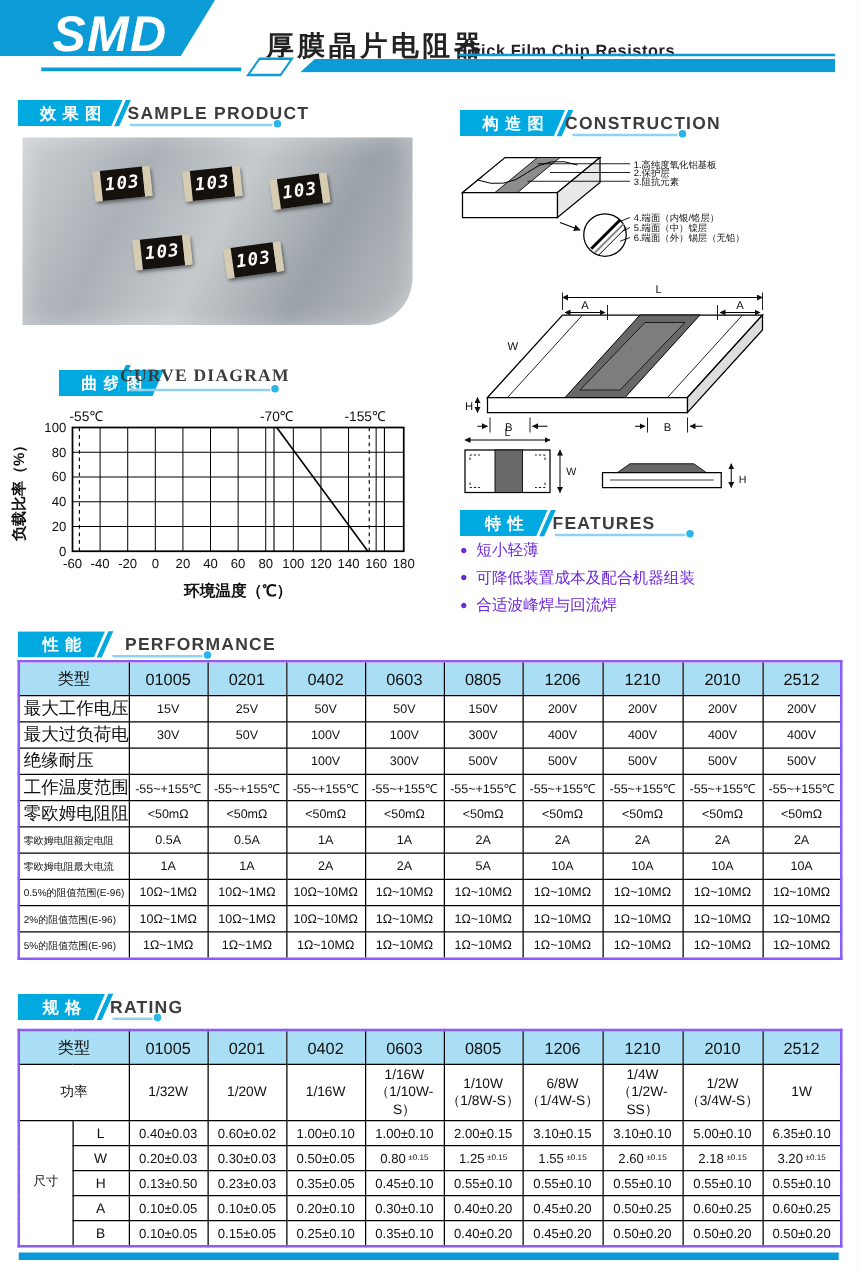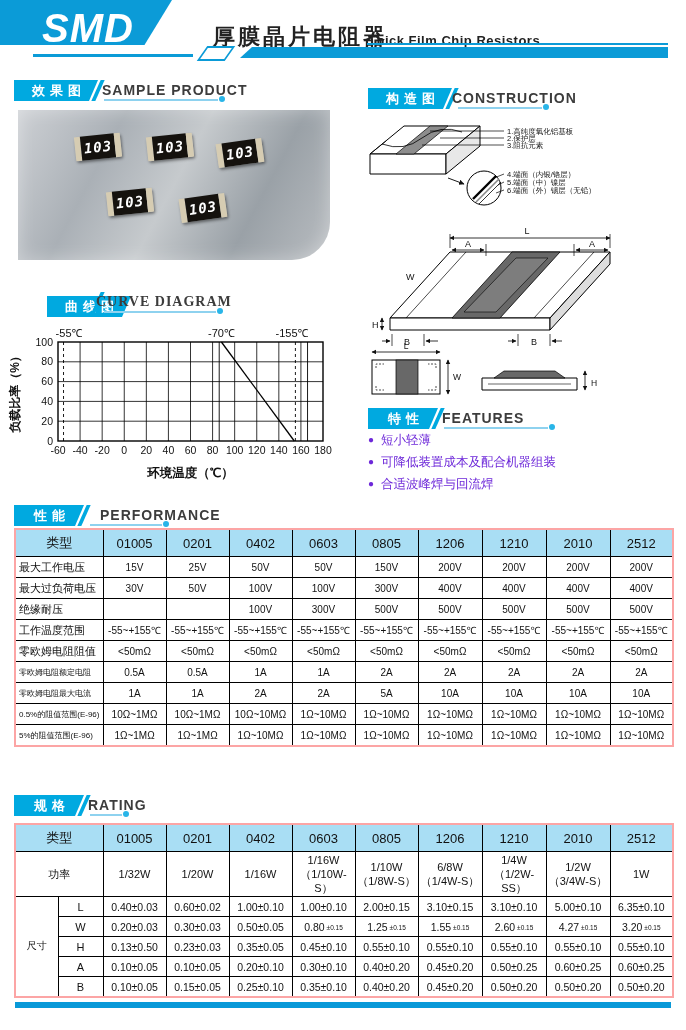--- a/index.html
+++ b/index.html
@@ -40,26 +40,26 @@
   .chip .cap{width:6px;background:#d6ccb2;}
   .chip .bod{flex:1;background:#15120e;color:#fff;display:flex;align-items:center;justify-content:center;
     font:italic bold 14px "DejaVu Sans Mono",monospace;letter-spacing:1px;}
 
   
   .feat-item{position:absolute;left:368px;font-size:12.5px;color:#6d28d9;}
   .feat-item .dot{font-size:10px;margin-right:7px;vertical-align:1px;}
 
   
   table{border-collapse:collapse;table-layout:fixed;}
-  .dtab{position:absolute;left:14px;width:658px;border:2px solid #fca5a5;}
+  .dtab{position:absolute;left:14px;width:658px;border:2px solid #8b5cf6;}
   .dtab td,.dtab th{border:1px solid #000;text-align:center;padding:0;overflow:hidden;
     font-weight:normal;color:#111;}
   .dtab th{background:#a9def4;font-size:13px;height:26px;}
   .dtab td{font-size:10px;height:20px;}
-  .dtab td.lbl{font-size:11px;text-align:left;padding-left:3px;white-space:nowrap;}
+  .dtab td.lbl{font-size:14px;text-align:left;padding-left:3px;white-space:nowrap;}
   .dtab td.lbl.sm{font-size:8px;}
   #rating-table td.pw{height:44px;font-size:11px;line-height:14px;}
   #rating-table td{font-size:10.5px;height:19px;}
   #rating-table td.grp{font-size:10px;line-height:13px;font-family:Liberation Mono, monospace;}
   #rating-table td.ltr{font-size:11px;}
   .tolwrap{display:inline-block;vertical-align:middle;text-align:left;
     font-size:6.5px;line-height:7px;margin-left:2px;}
 
   
   svg text{font-family:"Liberation Sans",sans-serif;fill:#111;}
@@ -360,20 +360,32 @@
           <td>10Ω~1MΩ</td>
           <td>10Ω~10MΩ</td>
           <td>1Ω~10MΩ</td>
           <td>1Ω~10MΩ</td>
           <td>1Ω~10MΩ</td>
           <td>1Ω~10MΩ</td>
           <td>1Ω~10MΩ</td>
           <td>1Ω~10MΩ</td>
         </tr>
         <tr>
+          <td class="lbl sm">2%的阻值范围(E-96)</td>
+          <td>10Ω~1MΩ</td>
+          <td>10Ω~1MΩ</td>
+          <td>10Ω~10MΩ</td>
+          <td>1Ω~10MΩ</td>
+          <td>1Ω~10MΩ</td>
+          <td>1Ω~10MΩ</td>
+          <td>1Ω~10MΩ</td>
+          <td>1Ω~10MΩ</td>
+          <td>1Ω~10MΩ</td>
+        </tr>
+        <tr>
           <td class="lbl sm">5%的阻值范围(E-96)</td>
           <td>1Ω~1MΩ</td>
           <td>1Ω~1MΩ</td>
           <td>1Ω~10MΩ</td>
           <td>1Ω~10MΩ</td>
           <td>1Ω~10MΩ</td>
           <td>1Ω~10MΩ</td>
           <td>1Ω~10MΩ</td>
           <td>1Ω~10MΩ</td>
           <td>1Ω~10MΩ</td>
@@ -435,21 +447,21 @@
         </tr>
         <tr>
           <td class="ltr">W</td>
           <td>0.20±0.03</td>
           <td>0.30±0.03</td>
           <td>0.50±0.05</td>
           <td><span>0.80</span><span class="tolwrap"><span>±0.15</span><br><span></span></span></td>
           <td><span>1.25</span><span class="tolwrap"><span>±0.15</span><br><span></span></span></td>
           <td><span>1.55</span><span class="tolwrap"><span>±0.15</span><br><span></span></span></td>
           <td><span>2.60</span><span class="tolwrap"><span>±0.15</span><br><span></span></span></td>
-          <td><span>4.27</span><span class="tolwrap"><span>±0.15</span><br><span></span></span></td>
+          <td><span>2.18</span><span class="tolwrap"><span>±0.15</span><br><span></span></span></td>
           <td><span>3.20</span><span class="tolwrap"><span>±0.15</span><br><span></span></span></td>
         </tr>
         <tr>
           <td class="ltr">H</td>
           <td>0.13±0.50</td>
           <td>0.23±0.03</td>
           <td>0.35±0.05</td>
           <td>0.45±0.10</td>
           <td>0.55±0.10</td>
           <td>0.55±0.10</td>

